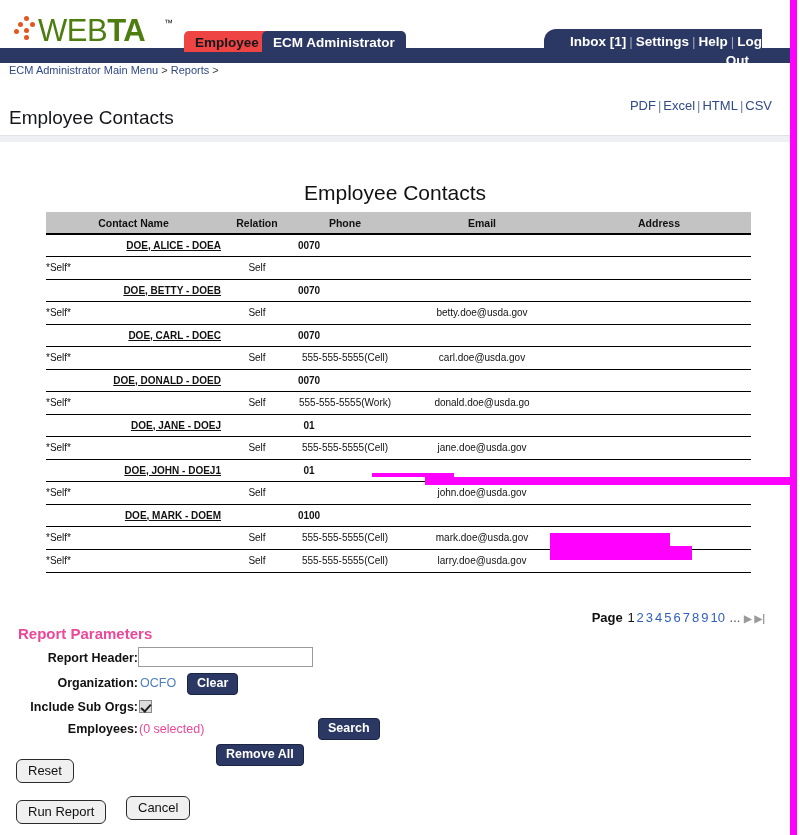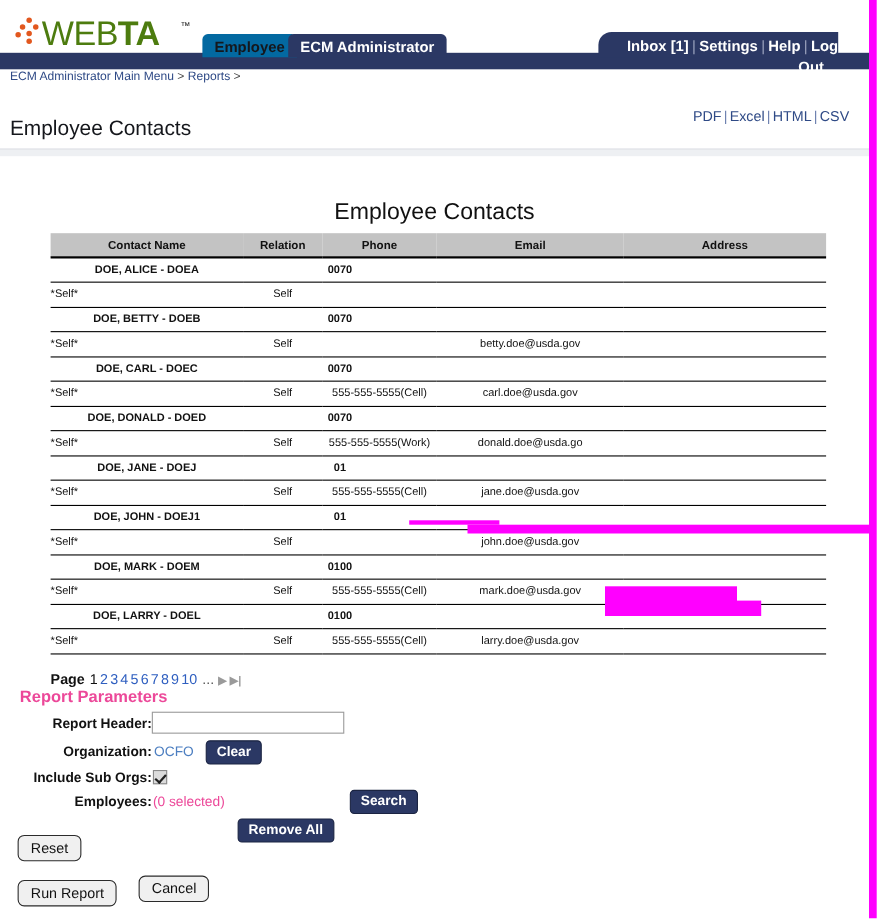--- a/index.html
+++ b/index.html
@@ -58,21 +58,21 @@
 
   .tab {
     position: absolute; top: 31px; height: 21px;
     padding: 3px 11px 0 11px;
     font-size: 13.5px; font-weight: bold;
     border-radius: 5px 5px 0 0;
     line-height: 17px;
     cursor: pointer;
   }
   #tab-employee {
-    left: 184px; background: #0369a1; color: #15171c;
+    left: 184px; background: #ef4444; color: #15171c;
   }
   #tab-ecm {
     left: 262px; background: #2b3864; color: #ffffff;
   }
 
   #rightnav {
     position: absolute; left: 544px; top: 29px;
     height: 23px; width: 218px;
     background: #2b3864;
     border-radius: 12px 0 0 0;
@@ -136,43 +136,43 @@
     text-align: center;
   }
   #rpt td { padding: 0; font-size: 10px; color: #111; }
 
   tr.grp td {
     height: 22px;
     border-bottom: 1px solid #000;
     font-size: 12.5px; font-weight: bold;
     vertical-align: middle;
   }
-  tr.grp td.gname { padding-left: 4px; text-align: center; }
+  tr.grp td.gname { padding-left: 4px; text-align: right; text-decoration: underline; }
   tr.grp td.gcode { text-align: center; }
 
   tr.det td {
     height: 23px;
     border-bottom: 1px solid #000;
     vertical-align: middle;
     text-align: center;
     margin-top: 11px;
   }
   tr.det td.dname { padding-left: 40px; text-align: left; }
   tr.det td.demail { text-align: center; overflow: hidden; white-space: nowrap; }
 
   .c-name { width: 175px; }
   .c-rel  { width: 72px; }
   .c-ph   { width: 104px; }
   .c-em   { width: 170px; }
   .c-addr { width: 184px; }
 
   
   #pager {
-    position: absolute; left: 46px; top: 610px;
-    width: 705px; text-align: left;
+    position: absolute; left: 60px; top: 610px;
+    width: 705px; text-align: right;
     font-size: 13px; color: #111; font-weight: bold;
   }
   #pager .pg { color: #2f5fc0; font-weight: normal; cursor: pointer; padding: 0 1px; }
   #pager .cur { color: #111; font-weight: normal; padding: 0 1px; }
   #pager .dots { color: #555; font-weight: normal; }
   #pager .arw { color: #9a9a9a; font-size: 10px; cursor: pointer; }
 
   
   #params-title {
     position: absolute; left: 18px; top: 625px;
@@ -380,26 +380,20 @@
           <td></td>
           <td></td>
         </tr>
         <tr class="det">
           <td class="dname">*Self*</td>
           <td>Self</td>
           <td>555-555-5555(Cell)</td>
           <td class="demail">mark.doe@usda.gov</td>
           <td></td>
         </tr>
-        <tr class="grp">
-          <td class="gname">DOE, LARRY - DOEL</td>
-          <td class="gcode" colspan="2">0100</td>
-          <td></td>
-          <td></td>
-        </tr>
         <tr class="det">
           <td class="dname">*Self*</td>
           <td>Self</td>
           <td>555-555-5555(Cell)</td>
           <td class="demail">larry.doe@usda.gov</td>
           <td></td>
         </tr>
       </tbody>
   </table>
 

